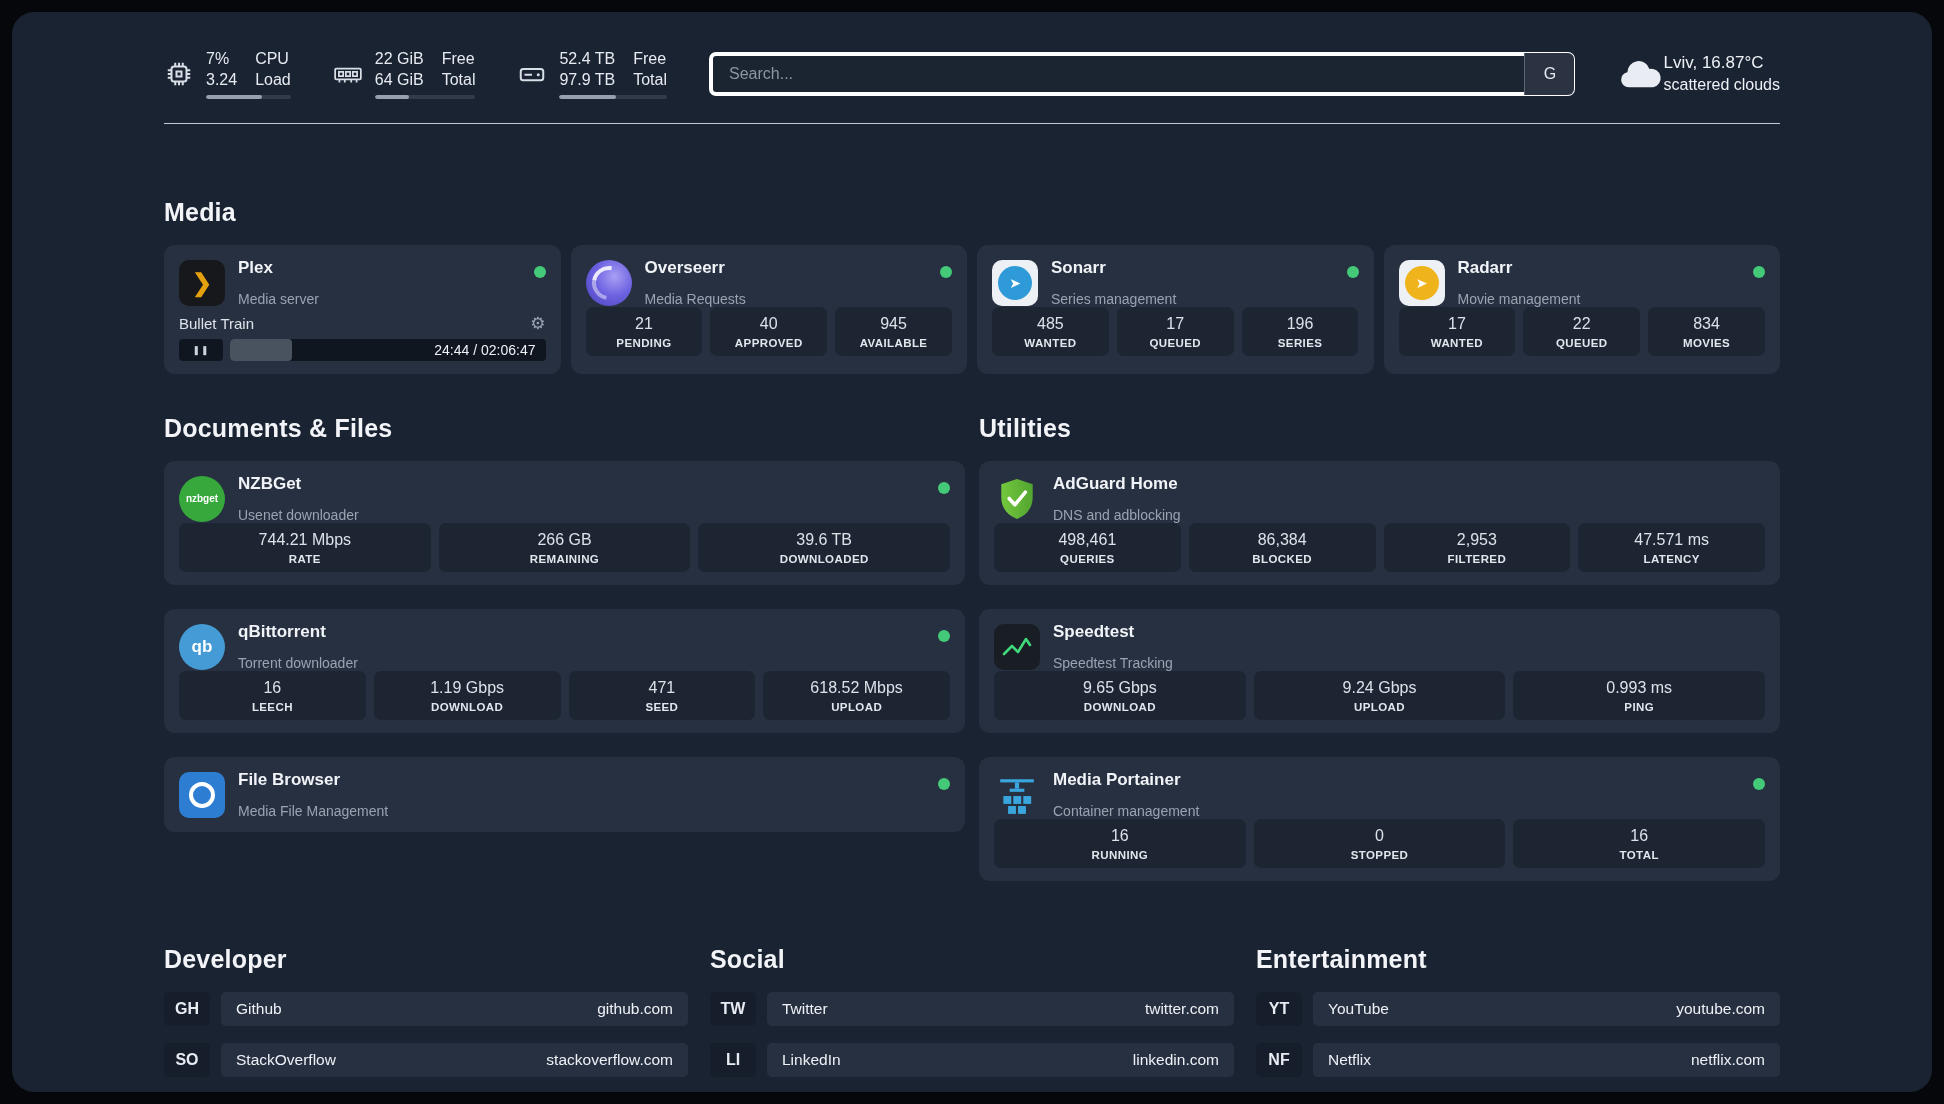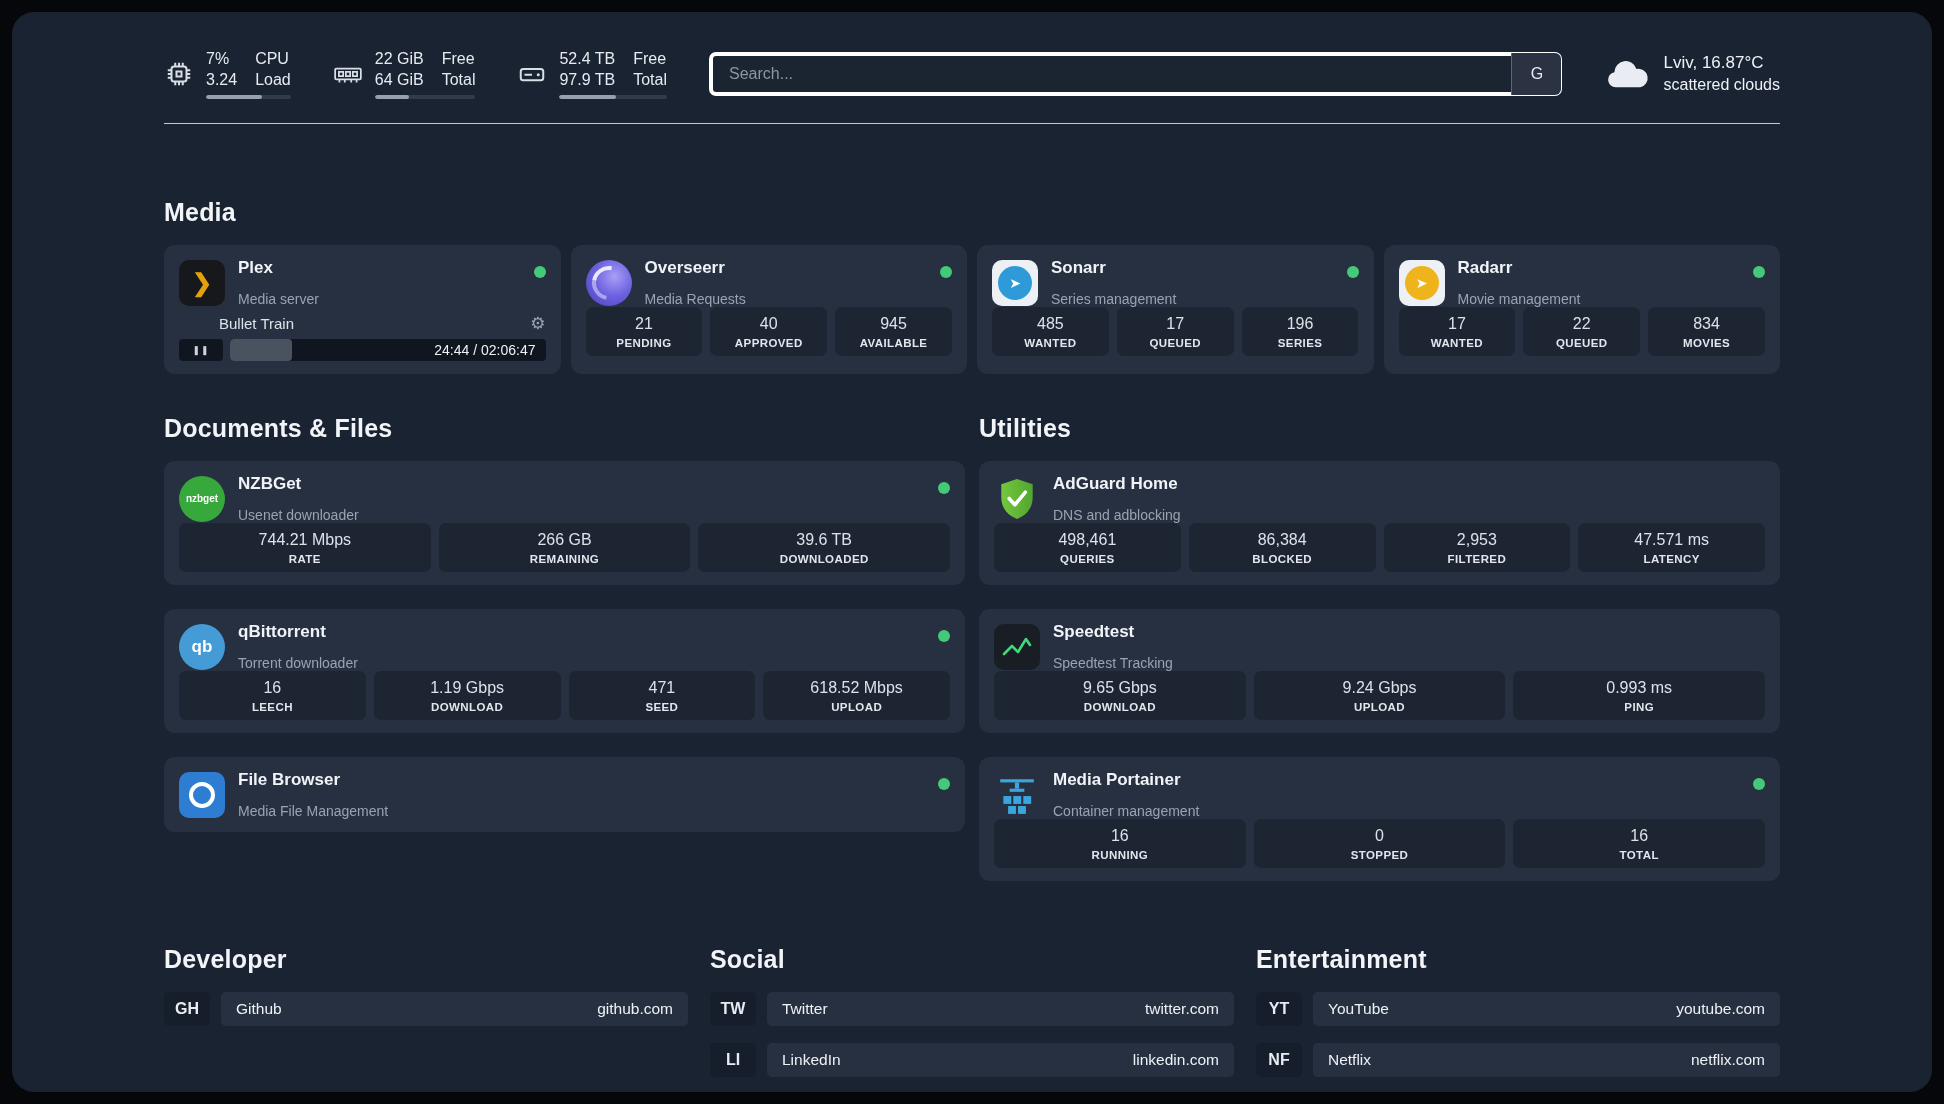--- a/index.html
+++ b/index.html
@@ -21,21 +21,21 @@
 
   .search-wrap{flex:1;margin:0 42px;position:relative;height:44px;}
   .search-wrap input{width:100%;height:100%;box-sizing:border-box;background:#1b2431;
     border:4px solid #ffffff;border-radius:7px;color:#e7ebf1;font-size:16px;
     padding:0 62px 0 16px;outline:none;font-family:inherit;}
   .search-wrap input::placeholder{color:#8c95a4;}
   .g-btn{position:absolute;right:1px;top:1px;bottom:1px;width:50px;background:#2b3343;
     border:none;border-left:1px solid #5c6676;border-radius:0 6px 6px 0;color:#e7ebf1;
     font-size:16px;cursor:pointer;font-family:inherit;}
 
-  .weather{display:flex;align-items:center;gap:13px;color:#eef1f6;cursor:pointer;}
+  .weather{display:flex;align-items:center;color:#eef1f6;cursor:pointer;}
   .w-line1{font-size:17px;}
   .w-line2{font-size:16px;margin-top:3px;}
 
   .divider{height:1px;background:#ccd2db;margin-top:24px;opacity:.95;}
 
   
   .section-title{font-size:25px;font-weight:600;color:#f2f4f8;margin:0 0 18px 0;letter-spacing:.2px;}
   .media-section{margin-top:74px;}
   .media-grid{display:grid;grid-template-columns:repeat(4,1fr);gap:10px;}
 
@@ -48,21 +48,21 @@
   .app-sub{font-size:14px;color:#9aa3b2;margin-top:13px;}
   .dot{width:12px;height:12px;border-radius:50%;background:#43c977;align-self:flex-start;margin-top:8px;flex:none;}
 
   .stats{display:flex;gap:8px;}
   .stat{flex:1;background:#1d2533;border-radius:7px;text-align:center;padding:8px 2px 7px;}
   .stat-value{font-size:16px;color:#dde2e9;}
   .stat-label{font-size:11.5px;font-weight:700;color:#e2e7ee;margin-top:4px;letter-spacing:.4px;}
 
   
   .player{margin-top:8px;}
-  .player-top{display:flex;align-items:center;margin-left:40px;}
+  .player-top{display:flex;align-items:center;}
   .player-title{flex:1;font-size:15px;color:#dde2e9;}
   .gear{background:none;border:none;color:#98a1b0;font-size:17px;cursor:pointer;padding:0;line-height:1;}
   .player-row{display:flex;gap:7px;margin-top:7px;align-items:center;}
   .pause{width:44px;height:22px;background:#10161f;border:none;border-radius:4px;color:#cdd4dd;
     font-size:9px;letter-spacing:1px;cursor:pointer;padding:0;font-family:inherit;}
   .pbar{flex:1;height:22px;background:#10161f;border-radius:4px;position:relative;overflow:hidden;}
   .pfill{position:absolute;left:0;top:0;bottom:0;background:#49525f;border-radius:4px;}
   .ptime{position:absolute;right:10px;top:50%;transform:translateY(-50%);font-size:14px;color:#eef1f6;}
 
   
@@ -506,20 +506,27 @@
     <section>
       <h2 class="section-title">Developer</h2>
       <div>
               <div class="link-row">
          <span class="link-abbr">GH</span>
          <a class="link-pill">
            <span class="link-name">Github</span>
            <span class="link-url">github.com</span>
          </a>
        </div>
+              <div class="link-row">
+         <span class="link-abbr">SO</span>
+         <a class="link-pill">
+           <span class="link-name">StackOverflow</span>
+           <span class="link-url">stackoverflow.com</span>
+         </a>
+       </div>
             </div>
     </section>
     <section>
       <h2 class="section-title">Social</h2>
       <div>
               <div class="link-row">
          <span class="link-abbr">TW</span>
          <a class="link-pill">
            <span class="link-name">Twitter</span>
            <span class="link-url">twitter.com</span>

